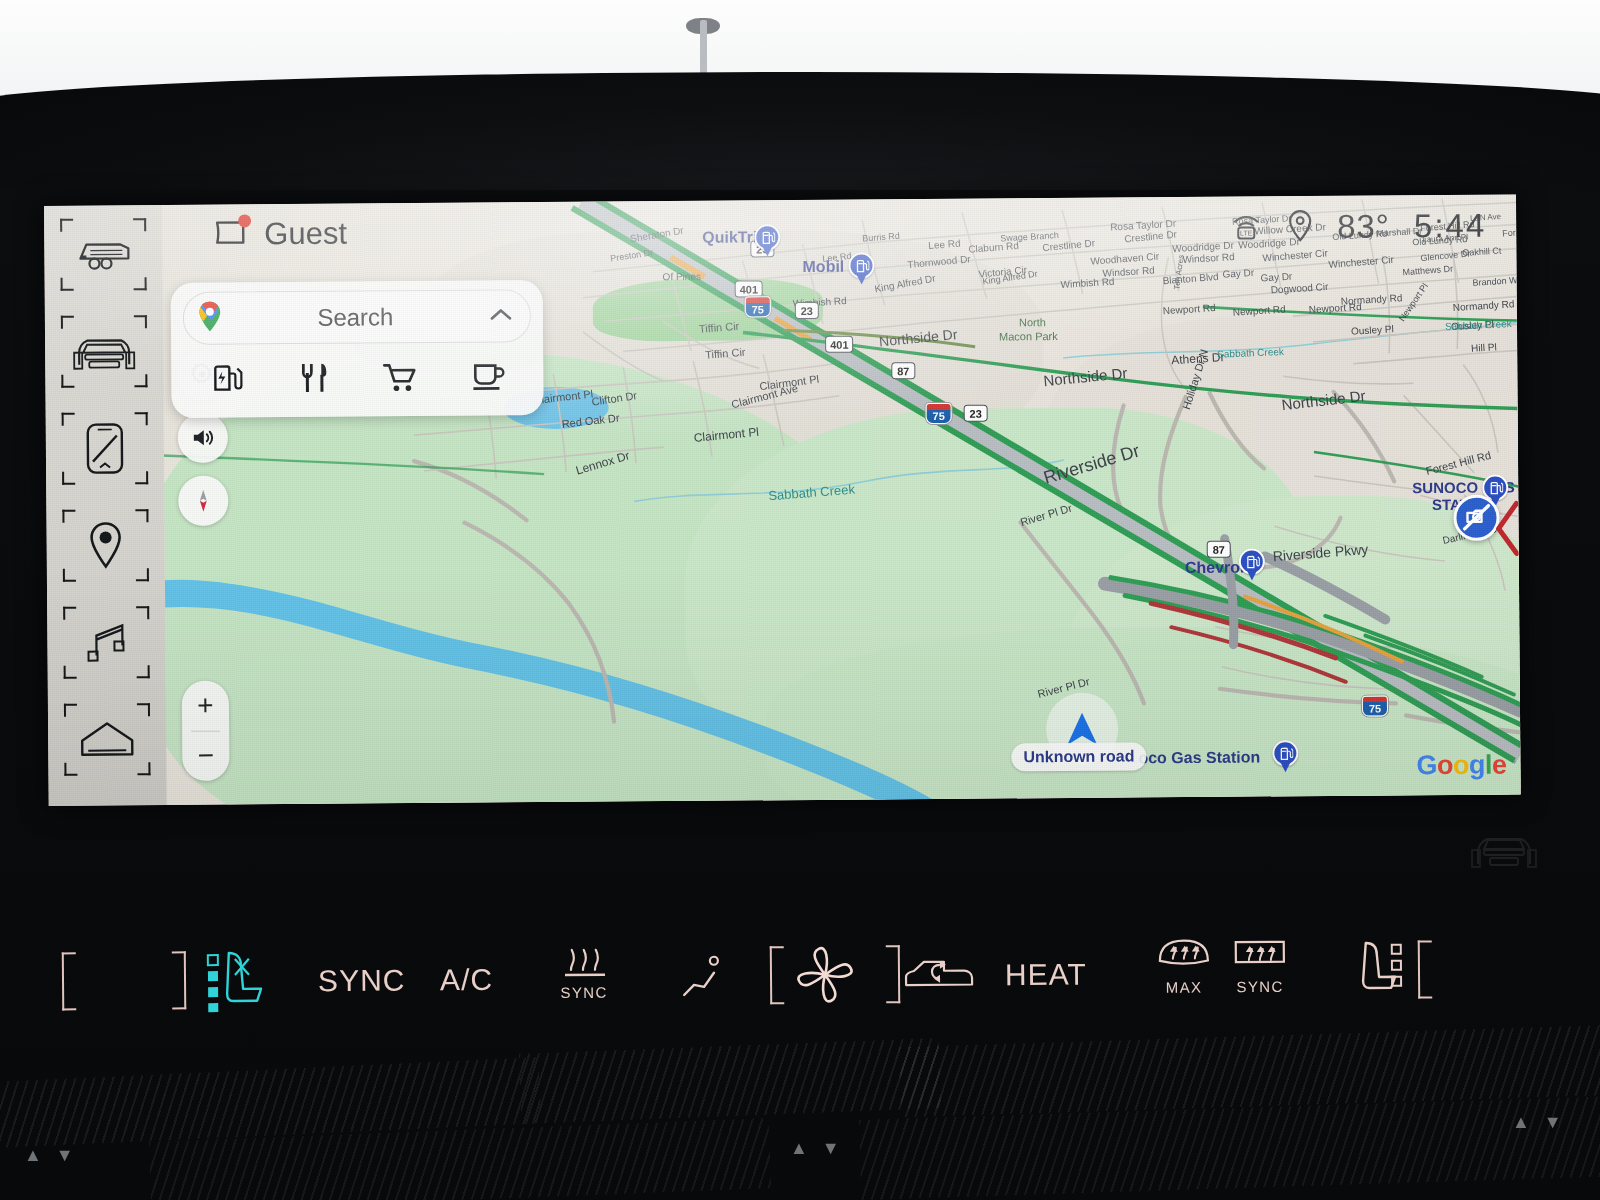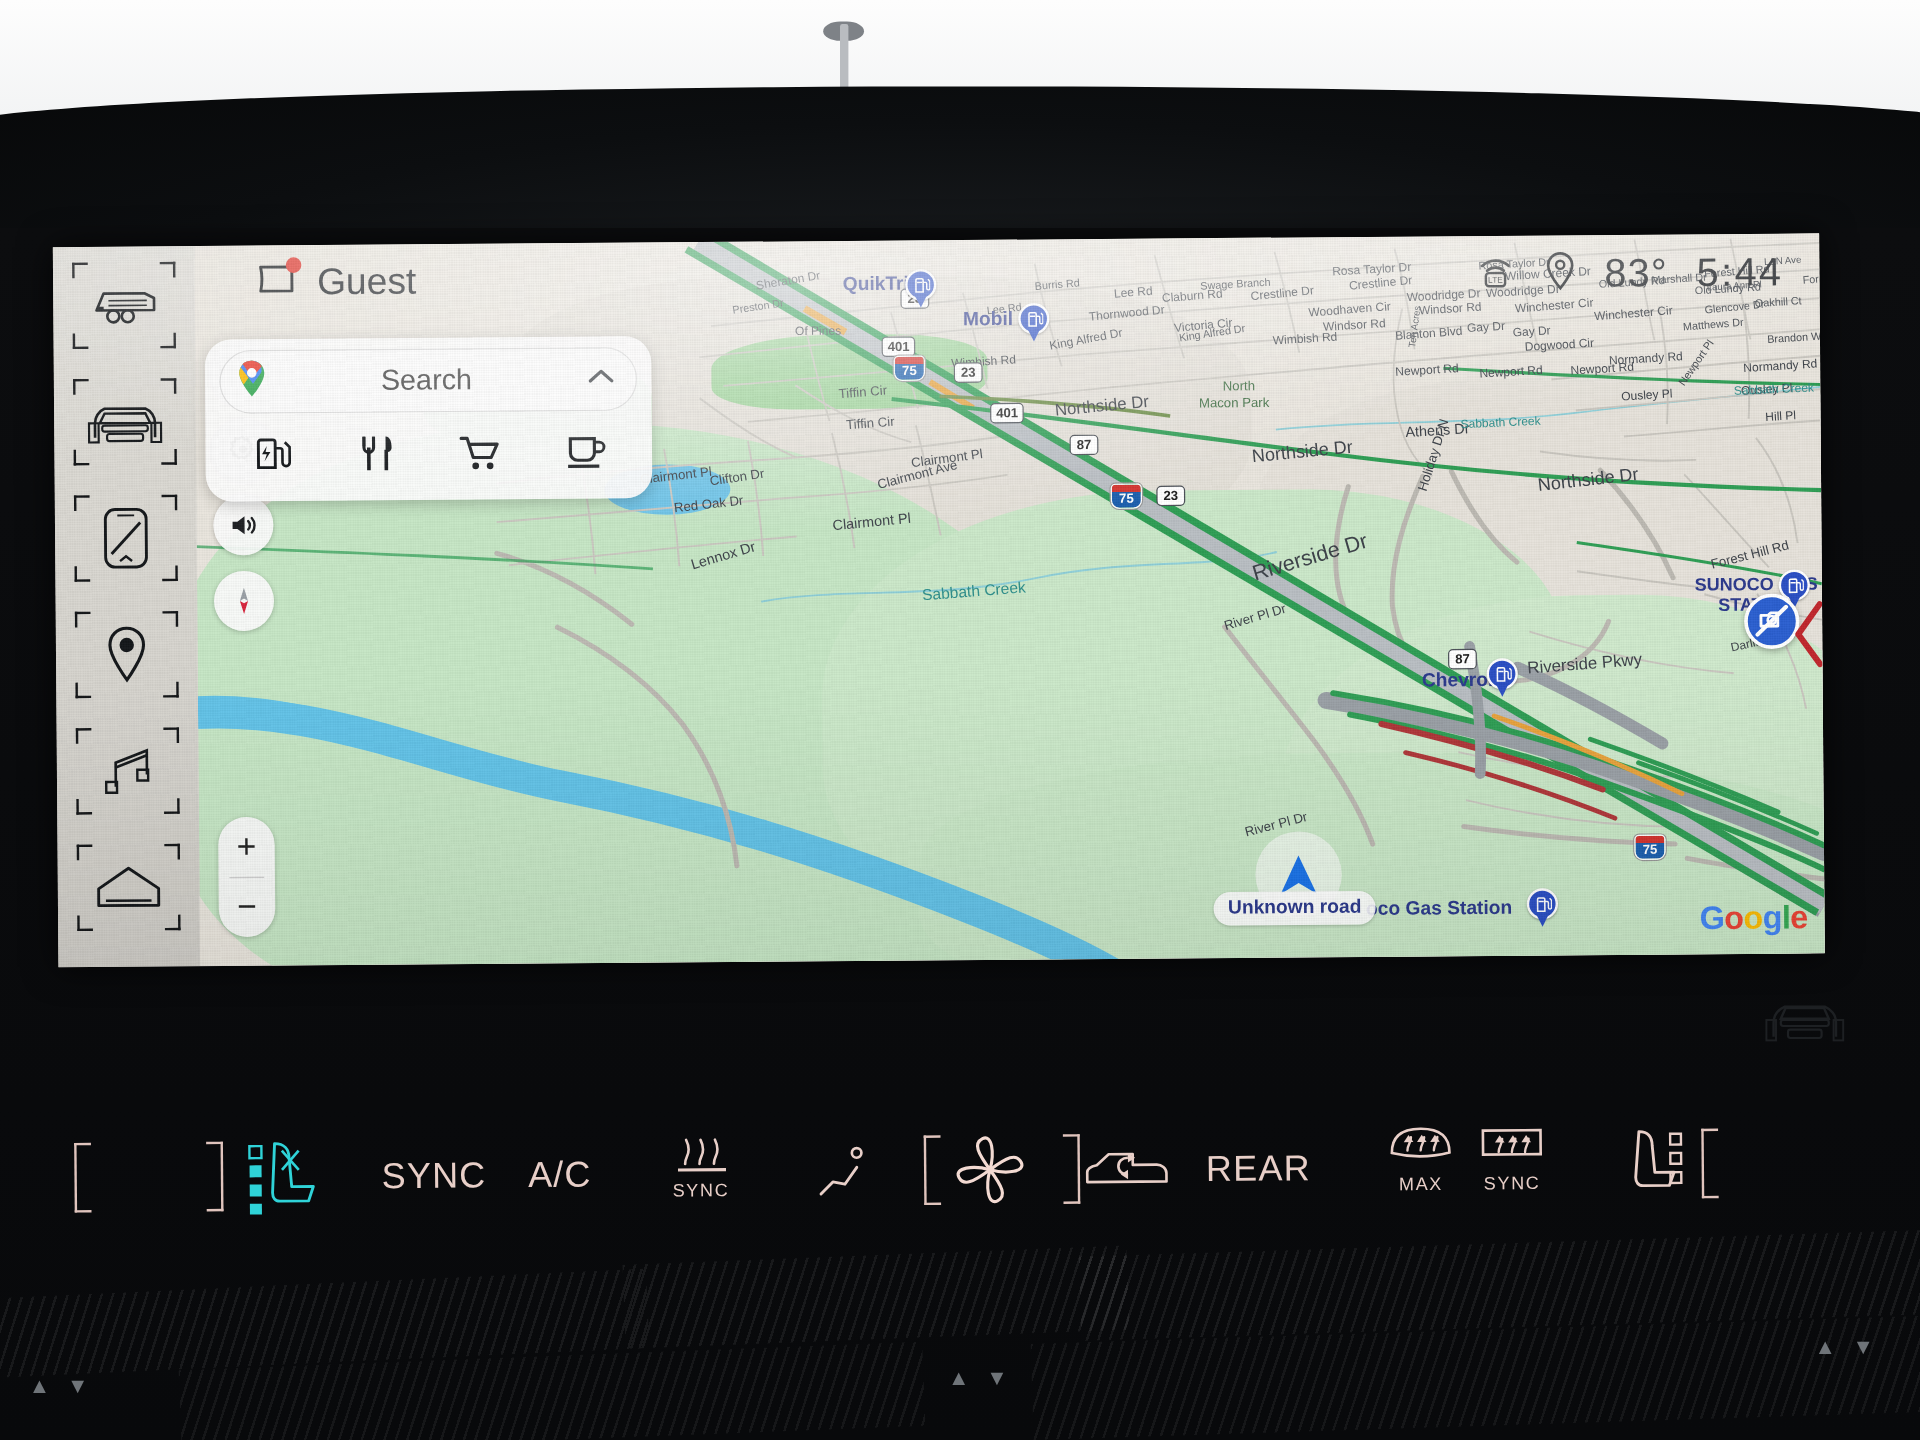--- a/index.html
+++ b/index.html
@@ -867,21 +867,21 @@
     <div class="hv" style="left:900px;top:22px">
       <svg width="76" height="46" viewBox="0 0 76 46">
         <path d="M6,34 v-8 c0,-3 3,-5 8,-6 l10,-9 h20 v9 h20 c4,0 8,3 8,7 v7z" fill="none" stroke="#e8cfc8" stroke-width="2.2" stroke-linejoin="round"></path>
         <path d="M40,14 c-5,0 -8,3 -8,7 c0,4 3,7 8,7" fill="none" stroke="#e8cfc8" stroke-width="2.2"></path>
         <polygon points="40,10 46,14 40,18" fill="#e8cfc8"></polygon>
         <polygon points="40,24 34,28 40,32" fill="#e8cfc8"></polygon>
       </svg>
     </div>
 
     <div class="hv" style="left:1005px;top:30px">
-      <span class="big">REAR</span>
+      <span class="big">HEAT</span>
     </div>
 
     <div class="hv" style="left:1152px;top:8px">
       <svg width="64" height="42" viewBox="0 0 64 42">
         <path d="M8,26 c0,-12 6,-20 24,-20 c18,0 24,8 24,20 c-16,4 -32,4 -48,0z" fill="none" stroke="#e8cfc8" stroke-width="2.2"></path>
         <path d="M21,24 c0,-5 3,-6 3,-11" fill="none" stroke="#e8cfc8" stroke-width="2" stroke-linecap="round"></path>
         <path d="M32,24 c0,-5 3,-6 3,-11" fill="none" stroke="#e8cfc8" stroke-width="2" stroke-linecap="round"></path>
         <path d="M43,24 c0,-5 3,-6 3,-11" fill="none" stroke="#e8cfc8" stroke-width="2" stroke-linecap="round"></path>
         <polygon points="22,11 26,17 18,17" fill="#e8cfc8"></polygon>
         <polygon points="33,11 37,17 29,17" fill="#e8cfc8"></polygon>

